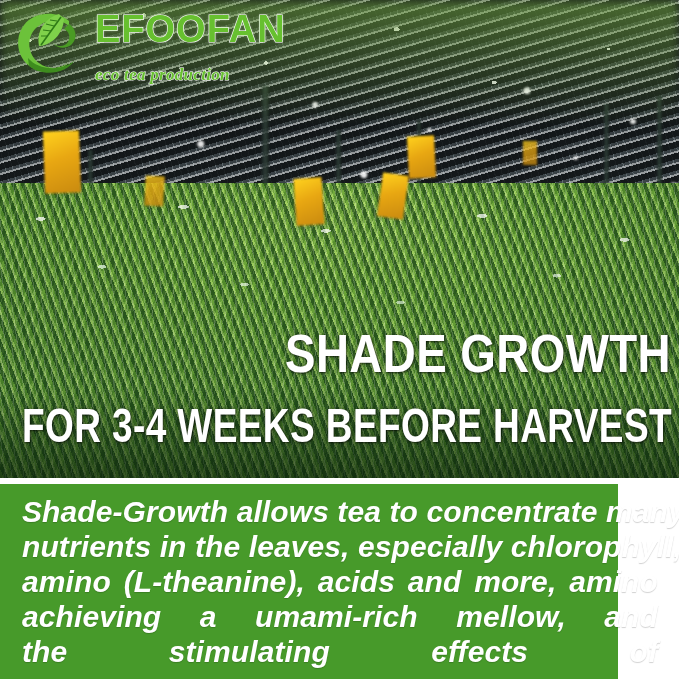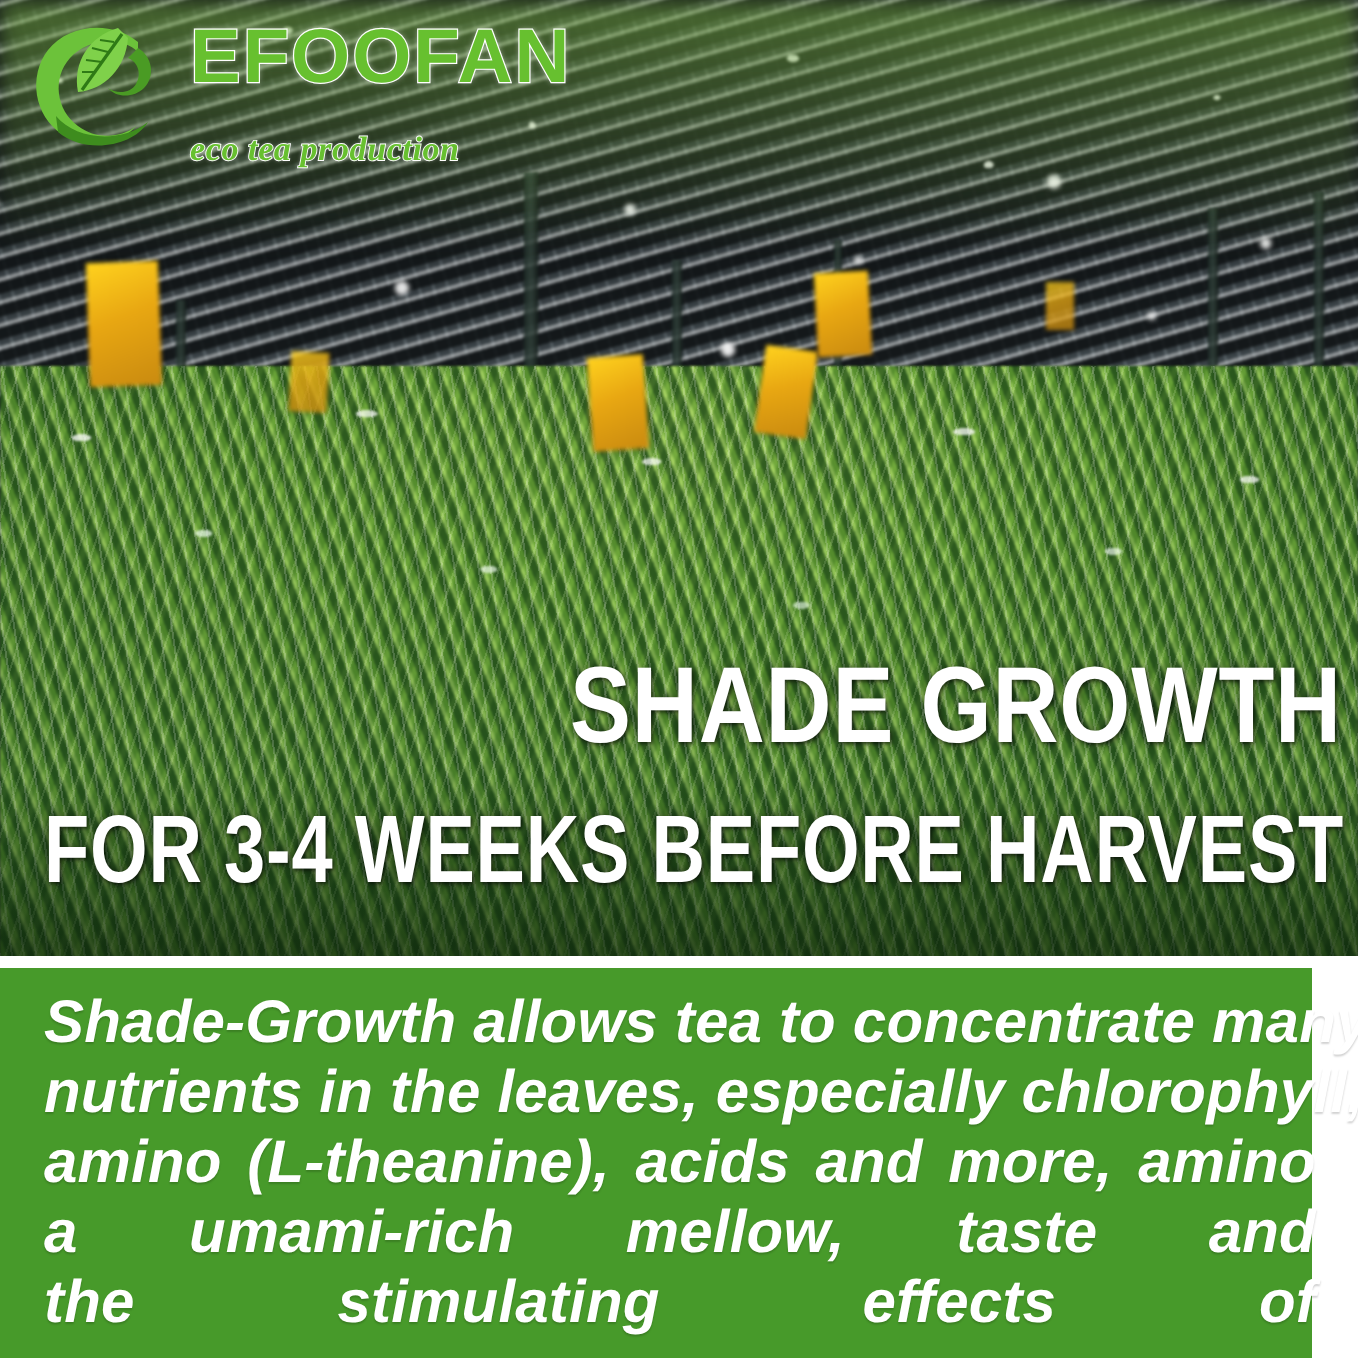--- a/index.html
+++ b/index.html
@@ -204,21 +204,20 @@
     background:#ffffff;
     z-index:10;
   }
 
   
   .band{
     position:absolute;
     left:0; top:484px; width:618px; height:195px;
     background:#479a2a;
     z-index:7;
-    padding-left:38px;
   }
   .band-inner{
     position:absolute;
     left:22px; top:10px; width:636px;
   }
   .band-line{
     color:#ffffff;
     font-weight:bold;
     font-style:italic;
     font-size:30px;
@@ -299,24 +298,24 @@
         <div class="band-line" style="transform: scaleX(1); transform-origin: left center;">nutrients in the leaves, especially chlorophyll,</div>
         <div class="band-line just" style="transform: none; transform-origin: left center; width: 636px;">
           <span>amino</span>
           <span>(L-theanine),</span>
           <span>acids</span>
           <span>and</span>
           <span>more,</span>
           <span>amino</span>
         </div>
         <div class="band-line just" style="transform: none; transform-origin: left center; width: 636px;">
+          <span>achieving</span>
           <span>a</span>
           <span>umami-rich</span>
           <span>mellow,</span>
-          <span>taste</span>
           <span>and</span>
         </div>
         <div class="band-line just" style="transform: none; transform-origin: left center; width: 636px;">
           <span>the</span>
           <span>stimulating</span>
           <span>effects</span>
           <span>of</span>
         </div>
       </div>
   </div>

